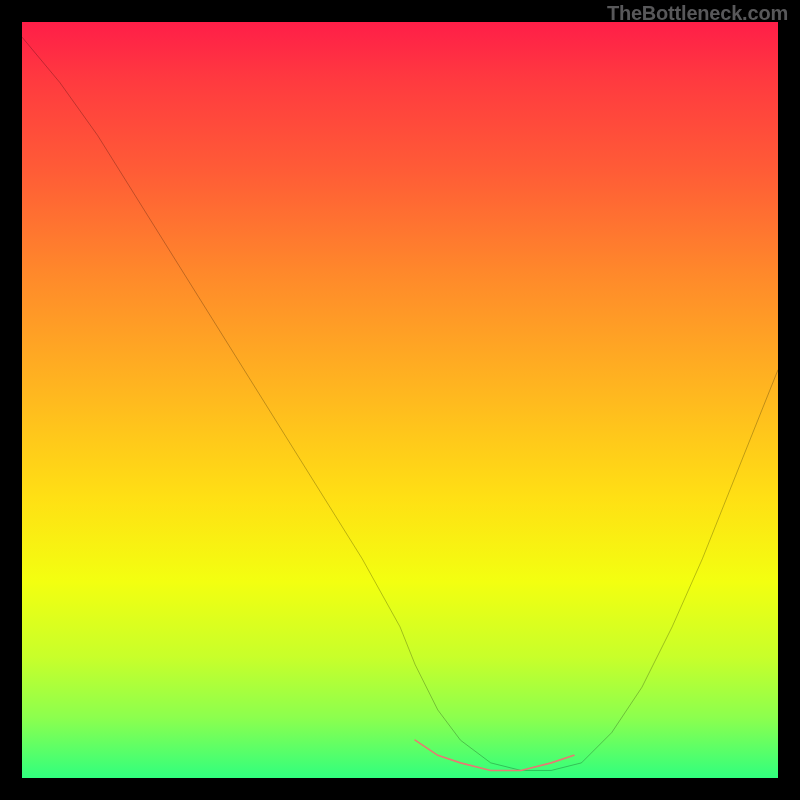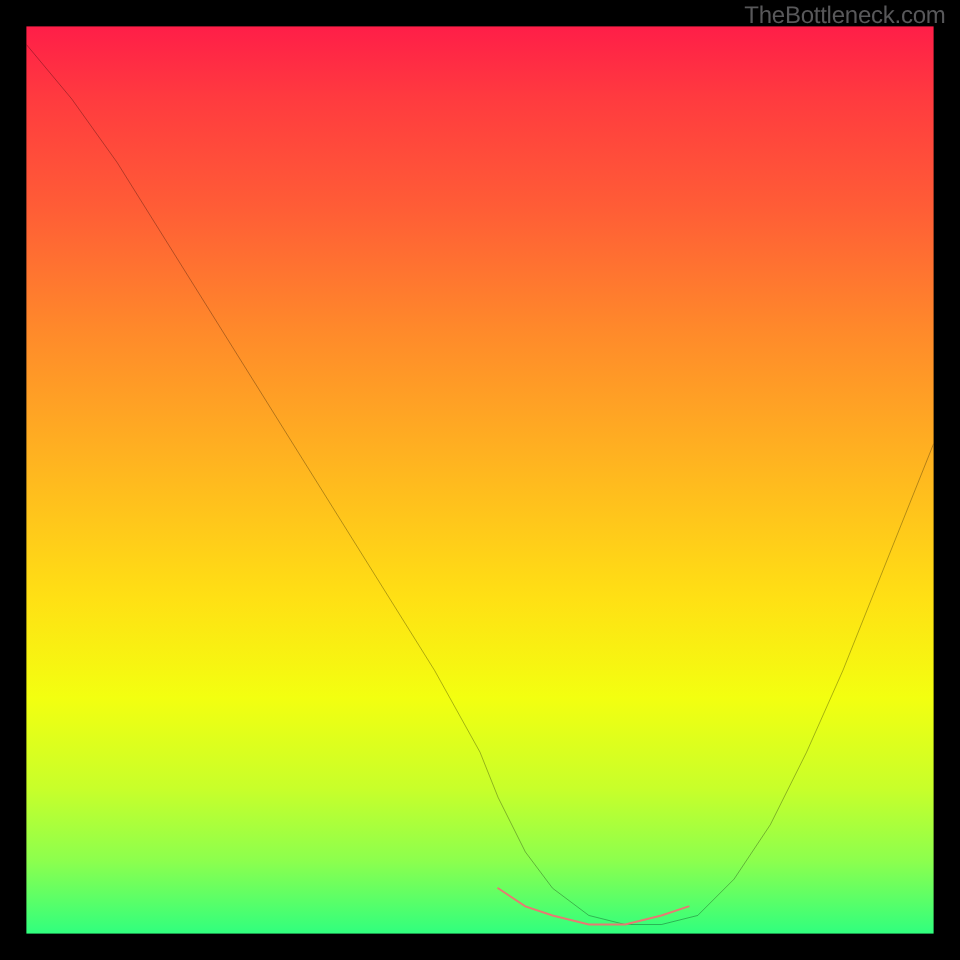--- a/index.html
+++ b/index.html
@@ -35,21 +35,21 @@
       #8cff4e 92%,
       #30ff7e 100%
     );
   }
   .attribution {
     position: absolute;
     top: 2px;
     right: 12px;
     font-family: Arial, Helvetica, sans-serif;
     font-size: 20px;
-    font-weight: normal;
+    font-weight: bold;
     color: #58585a;
     letter-spacing: -0.2px;
   }
   svg.curve {
     position: absolute;
     left: 0;
     top: 0;
     width: 756px;
     height: 756px;
   }

